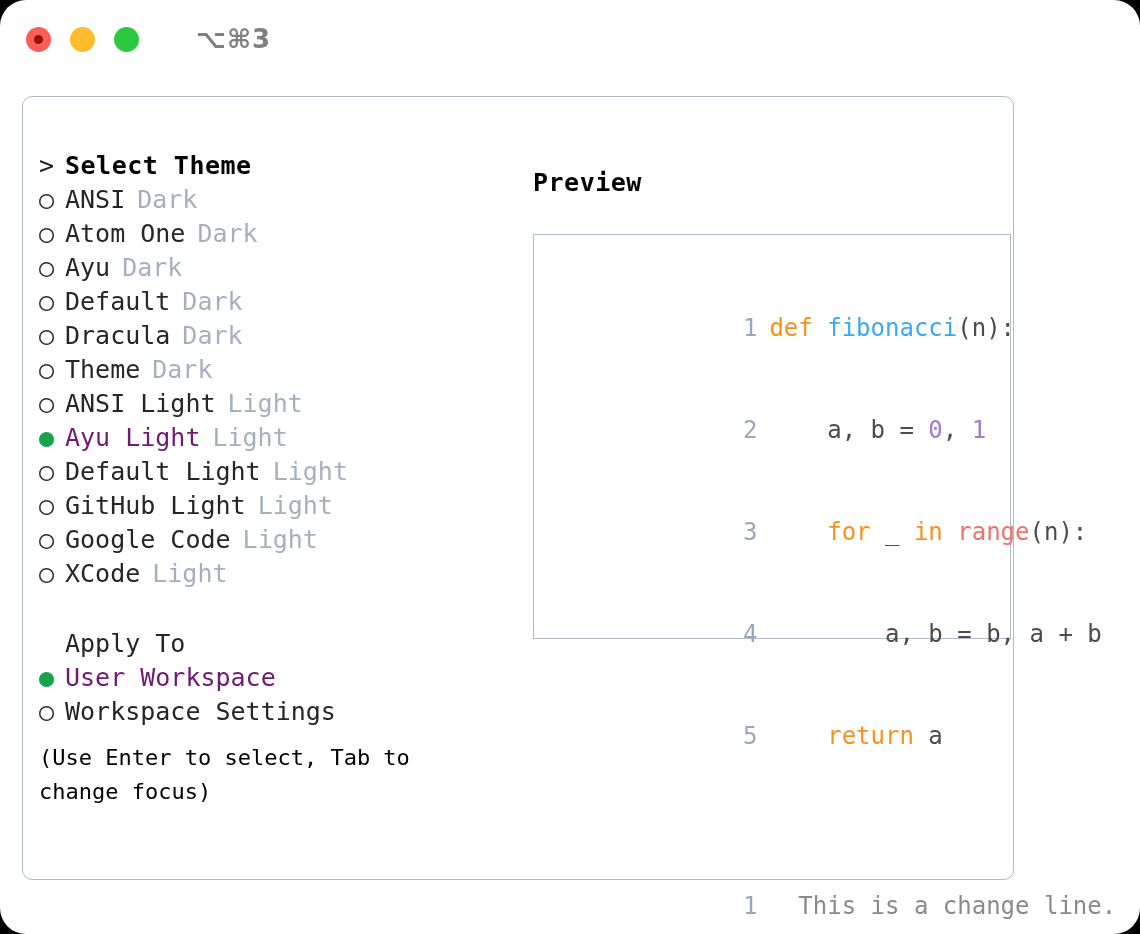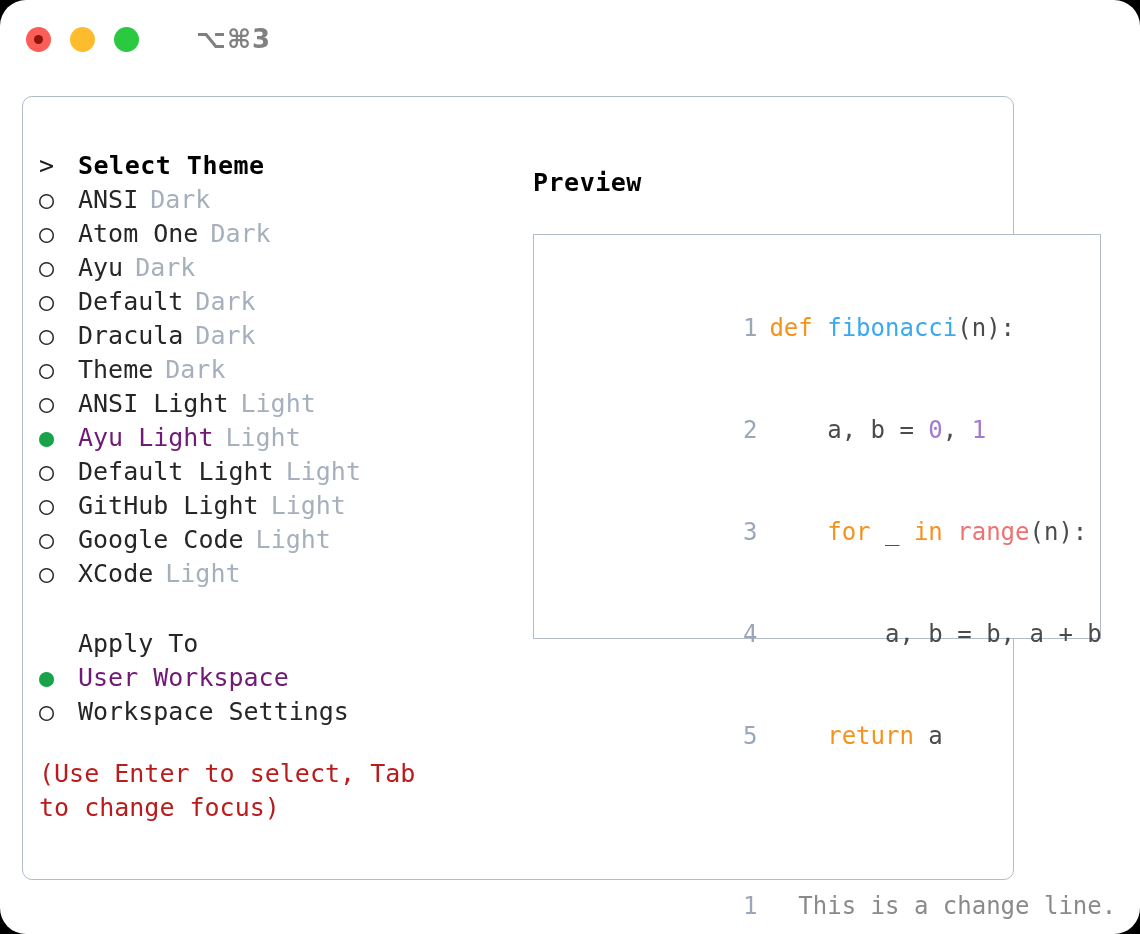--- a/index.html
+++ b/index.html
@@ -113,36 +113,35 @@
   .marker.radio-on  { color: #16a34a; }
   .marker.blank     { color: transparent; }
 
   .heading-row .label {
     font-weight: bold;
     color: #000000;
     letter-spacing: 0.5px;
   }
   .label {
     color: #262626;
-    margin-left: 13px;
   }
   .row.selected .label {
     color: #701a75;
   }
   .tag {
     color: #a6b0bd;
     margin-left: 12px;
     text-align: right;
   }
   .section-gap { height: 36px; }
 
   .hint {
-    margin-top: 28px;
-    color: #b91c1c;
-    font-size: 25px;
+    margin-top: 12px;
+    color: #000000;
+    font-size: 22px;
     line-height: 34px;
     width: 420px;
     white-space: pre-wrap;
   }
 
   
   .right-col {
     position: absolute;
     left: 478px;
     top: 69px;
@@ -151,21 +150,21 @@
   }
   .preview-title {
     font-size: 25px;
     font-weight: bold;
     color: #000000;
     line-height: 34px;
     letter-spacing: 0.5px;
   }
   .preview-box {
     margin-top: 34px;
-    width: 568px;
+    width: 478px;
     height: 405px;
     box-sizing: border-box;
     border: 1.5px solid #b2bcc8;
     background: #ffffff;
     padding: 42px 0 0 22px;
   }
   .code-line {
     font-size: 24px;
     line-height: 34px;
     white-space: pre;

